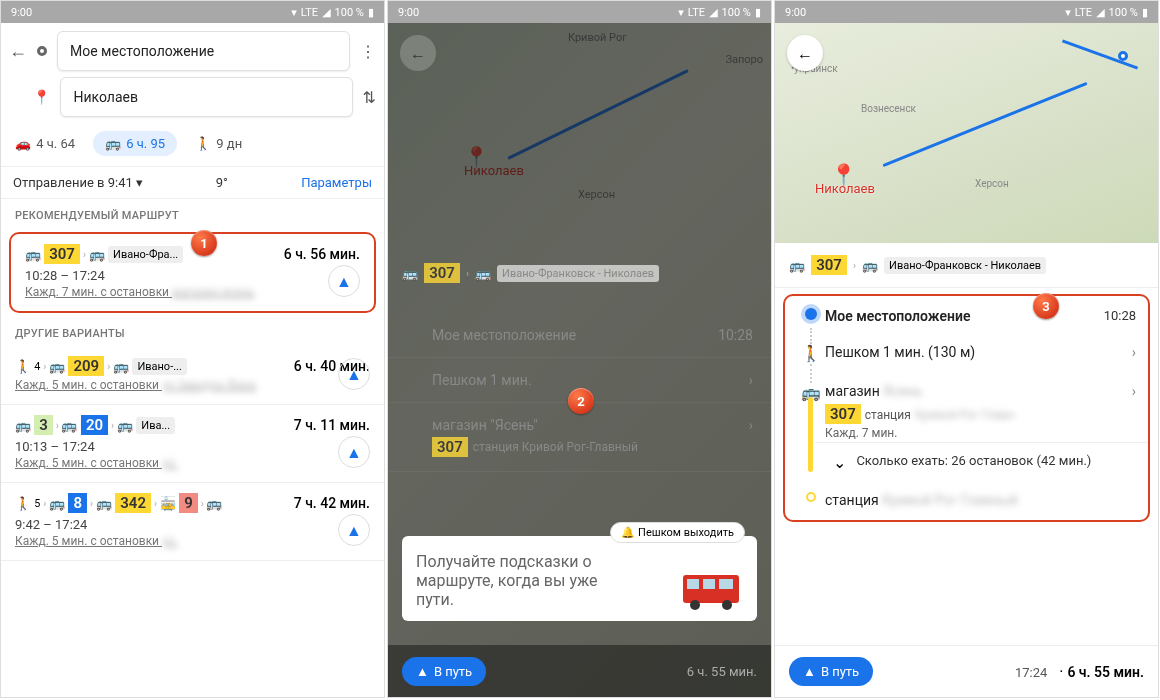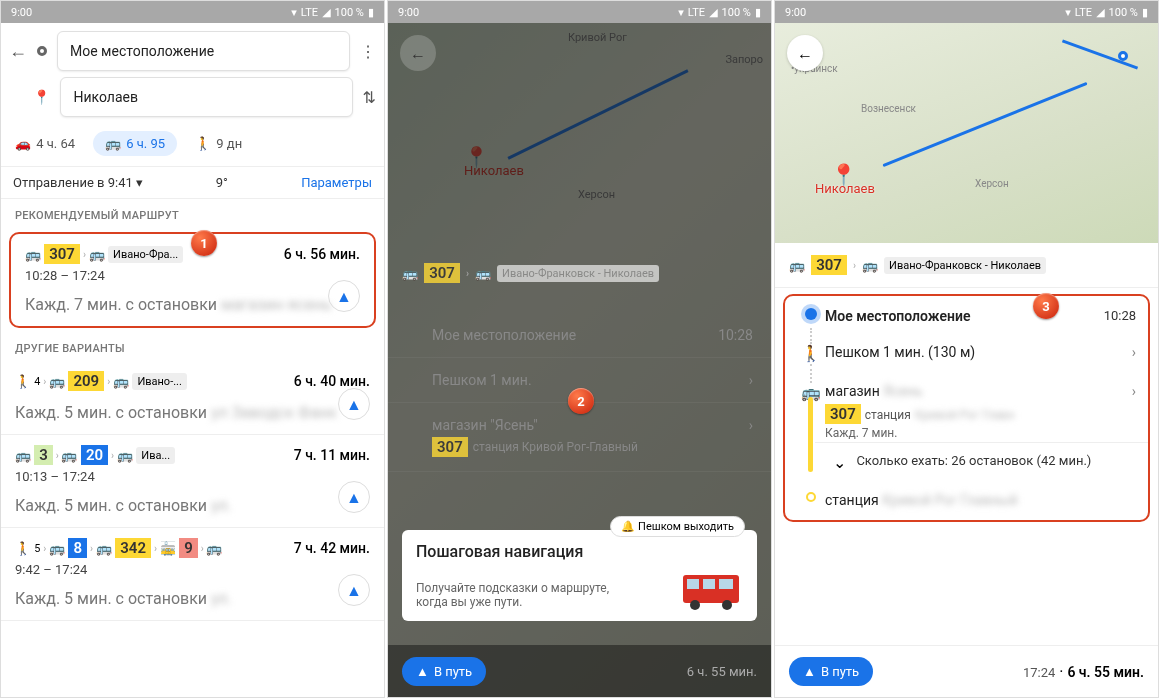--- a/index.html
+++ b/index.html
@@ -34,35 +34,35 @@
   .route-icons { display: flex; align-items: center; gap: 3px; font-size: 13px; overflow: hidden; }
   .bus-badge { padding: 1px 5px; border-radius: 0; font-size: 15px; font-weight: 600; color: #333; display: inline-flex; align-items: center; gap: 2px; }
   .bus-badge.yellow { background: #fdd835; }
   .bus-badge.green { background: #d4edb0; }
   .bus-badge.blue { background: #1a73e8; color: #fff; }
   .bus-badge.red { background: #f28b82; }
   .shield { display: inline-flex; align-items: center; gap: 2px; background: #eee; padding: 2px 5px; border-radius: 3px; font-size: 11px; }
   .chevron-sm { color: #aaa; font-size: 10px; }
   .route-duration { font-size: 14px; font-weight: 500; }
   .route-times { font-size: 13px; color: #444; margin-top: 4px; }
-  .route-freq { font-size: 16px; color: #777; margin-top: 12px; }
+  .route-freq { font-size: 12px; color: #777; margin-top: 2px; text-decoration: underline; }
   .nav-circle { position: absolute; right: 14px; bottom: 14px; width: 32px; height: 32px; border: 1px solid #ddd; border-radius: 50%; display: flex; align-items: center; justify-content: center; color: #1a73e8; cursor: pointer; }
   .blur-span { filter: blur(3px); color: #bbb; }
   
   
   .map-bg { position: absolute; inset: 0; background: linear-gradient(135deg, #cfe0c8 0%, #e8ebd8 40%, #d4d9c2 100%); }
   .dim-overlay { position: absolute; inset: 0; background: rgba(20,20,20,0.62); }
   .s2-content { position: absolute; inset: 0; }
   .s2-back { position: absolute; top: 12px; left: 12px; width: 36px; height: 36px; background: rgba(255,255,255,0.2); border-radius: 50%; display: flex; align-items: center; justify-content: center; color: #333; }
   .s2-pill-row { position: absolute; top: 240px; left: 0; right: 0; display: flex; align-items: center; gap: 6px; padding: 0 14px; font-size: 13px; color: #999; }
   .s2-steps { position: absolute; top: 290px; left: 0; right: 0; }
   .s2-step { display: flex; justify-content: space-between; padding: 14px 18px 14px 44px; font-size: 14px; color: #888; border-bottom: 1px solid rgba(255,255,255,0.05); }
   .tooltip-box { position: absolute; bottom: 76px; left: 14px; right: 14px; background: #fff; border-radius: 6px; padding: 12px 14px; }
   .tooltip-title { font-size: 16px; font-weight: 500; color: #222; }
-  .tooltip-sub { font-size: 12px; color: #666; margin-top: 20px; max-width: 200px; }
+  .tooltip-sub { font-size: 16px; color: #666; margin-top: 4px; max-width: 200px; }
   .soon-pill { position: absolute; top: -14px; right: 12px; background: #fff; border: 1px solid #ddd; border-radius: 14px; padding: 3px 10px; font-size: 11px; display: flex; align-items: center; gap: 3px; }
   .bus-illust { position: absolute; right: 10px; bottom: 8px; width: 70px; height: 50px; }
   .bottom-bar { position: absolute; bottom: 0; left: 0; right: 0; height: 52px; background: rgba(0,0,0,0.4); display: flex; align-items: center; justify-content: space-between; padding: 0 14px; }
   .start-btn { background: #1a73e8; color: #fff; border-radius: 20px; padding: 7px 14px; font-size: 13px; display: flex; align-items: center; gap: 5px; cursor: pointer; }
   .bottom-time { color: #aaa; font-size: 13px; }
   
   
   .s3-map { position: absolute; top: 0; left: 0; right: 0; height: 220px; background: linear-gradient(160deg, #e8eddd 0%, #d8e0c8 60%, #cddab8 100%); }
   .s3-back { position: absolute; top: 12px; left: 12px; width: 36px; height: 36px; background: #fff; border-radius: 50%; display: flex; align-items: center; justify-content: center; box-shadow: 0 1px 3px rgba(0,0,0,0.2); cursor: pointer; }
   .map-pin { position: absolute; left: 55px; top: 140px; color: #d93025; font-size: 22px; }
@@ -277,21 +277,20 @@
         </div>
       </div>
 
       <div class="num-marker" style="top:365px; left:180px;">2</div>
 
       <div class="tooltip-box">
         <div class="soon-pill">
             <span>🔔</span>
             <span>Пешком выходить</span>
           </div>
-        <div class="tooltip-title">Пошаговая навигация</div>
         <div class="tooltip-sub">Получайте подсказки о маршруте, когда вы уже пути.</div>
         <svg class="bus-illust" viewBox="0 0 70 50">
             <rect x="6" y="12" width="56" height="28" rx="3" fill="#d93025"></rect>
             <rect x="10" y="16" width="12" height="10" fill="#b8d8e8"></rect>
             <rect x="26" y="16" width="12" height="10" fill="#b8d8e8"></rect>
             <rect x="42" y="16" width="14" height="10" fill="#b8d8e8"></rect>
             <circle cx="18" cy="42" r="5" fill="#333"></circle>
             <circle cx="50" cy="42" r="5" fill="#333"></circle>
           </svg>
       </div>
@@ -388,17 +387,17 @@
               <div class="step-title"><span>станция</span> <span class="blur-span">Кривой Рог Главный</span></div>
             </div>
         </div>
       </div>
 
       <div class="s3-bottom">
         <div class="start-btn">
             <span>▲</span>
             <span>В путь</span>
           </div>
-        <div><span style="font-size:13px;color:#555;">17:24</span> · <span class="s3-duration">6 ч. 55 мин.</span></div>
+        <div><span style="font-size:13px;color:#555;margin-right:8px">17:24</span> · <span class="s3-duration">6 ч. 55 мин.</span></div>
       </div>
     </div>
   </div>
 </div>
 
 </body></html>

